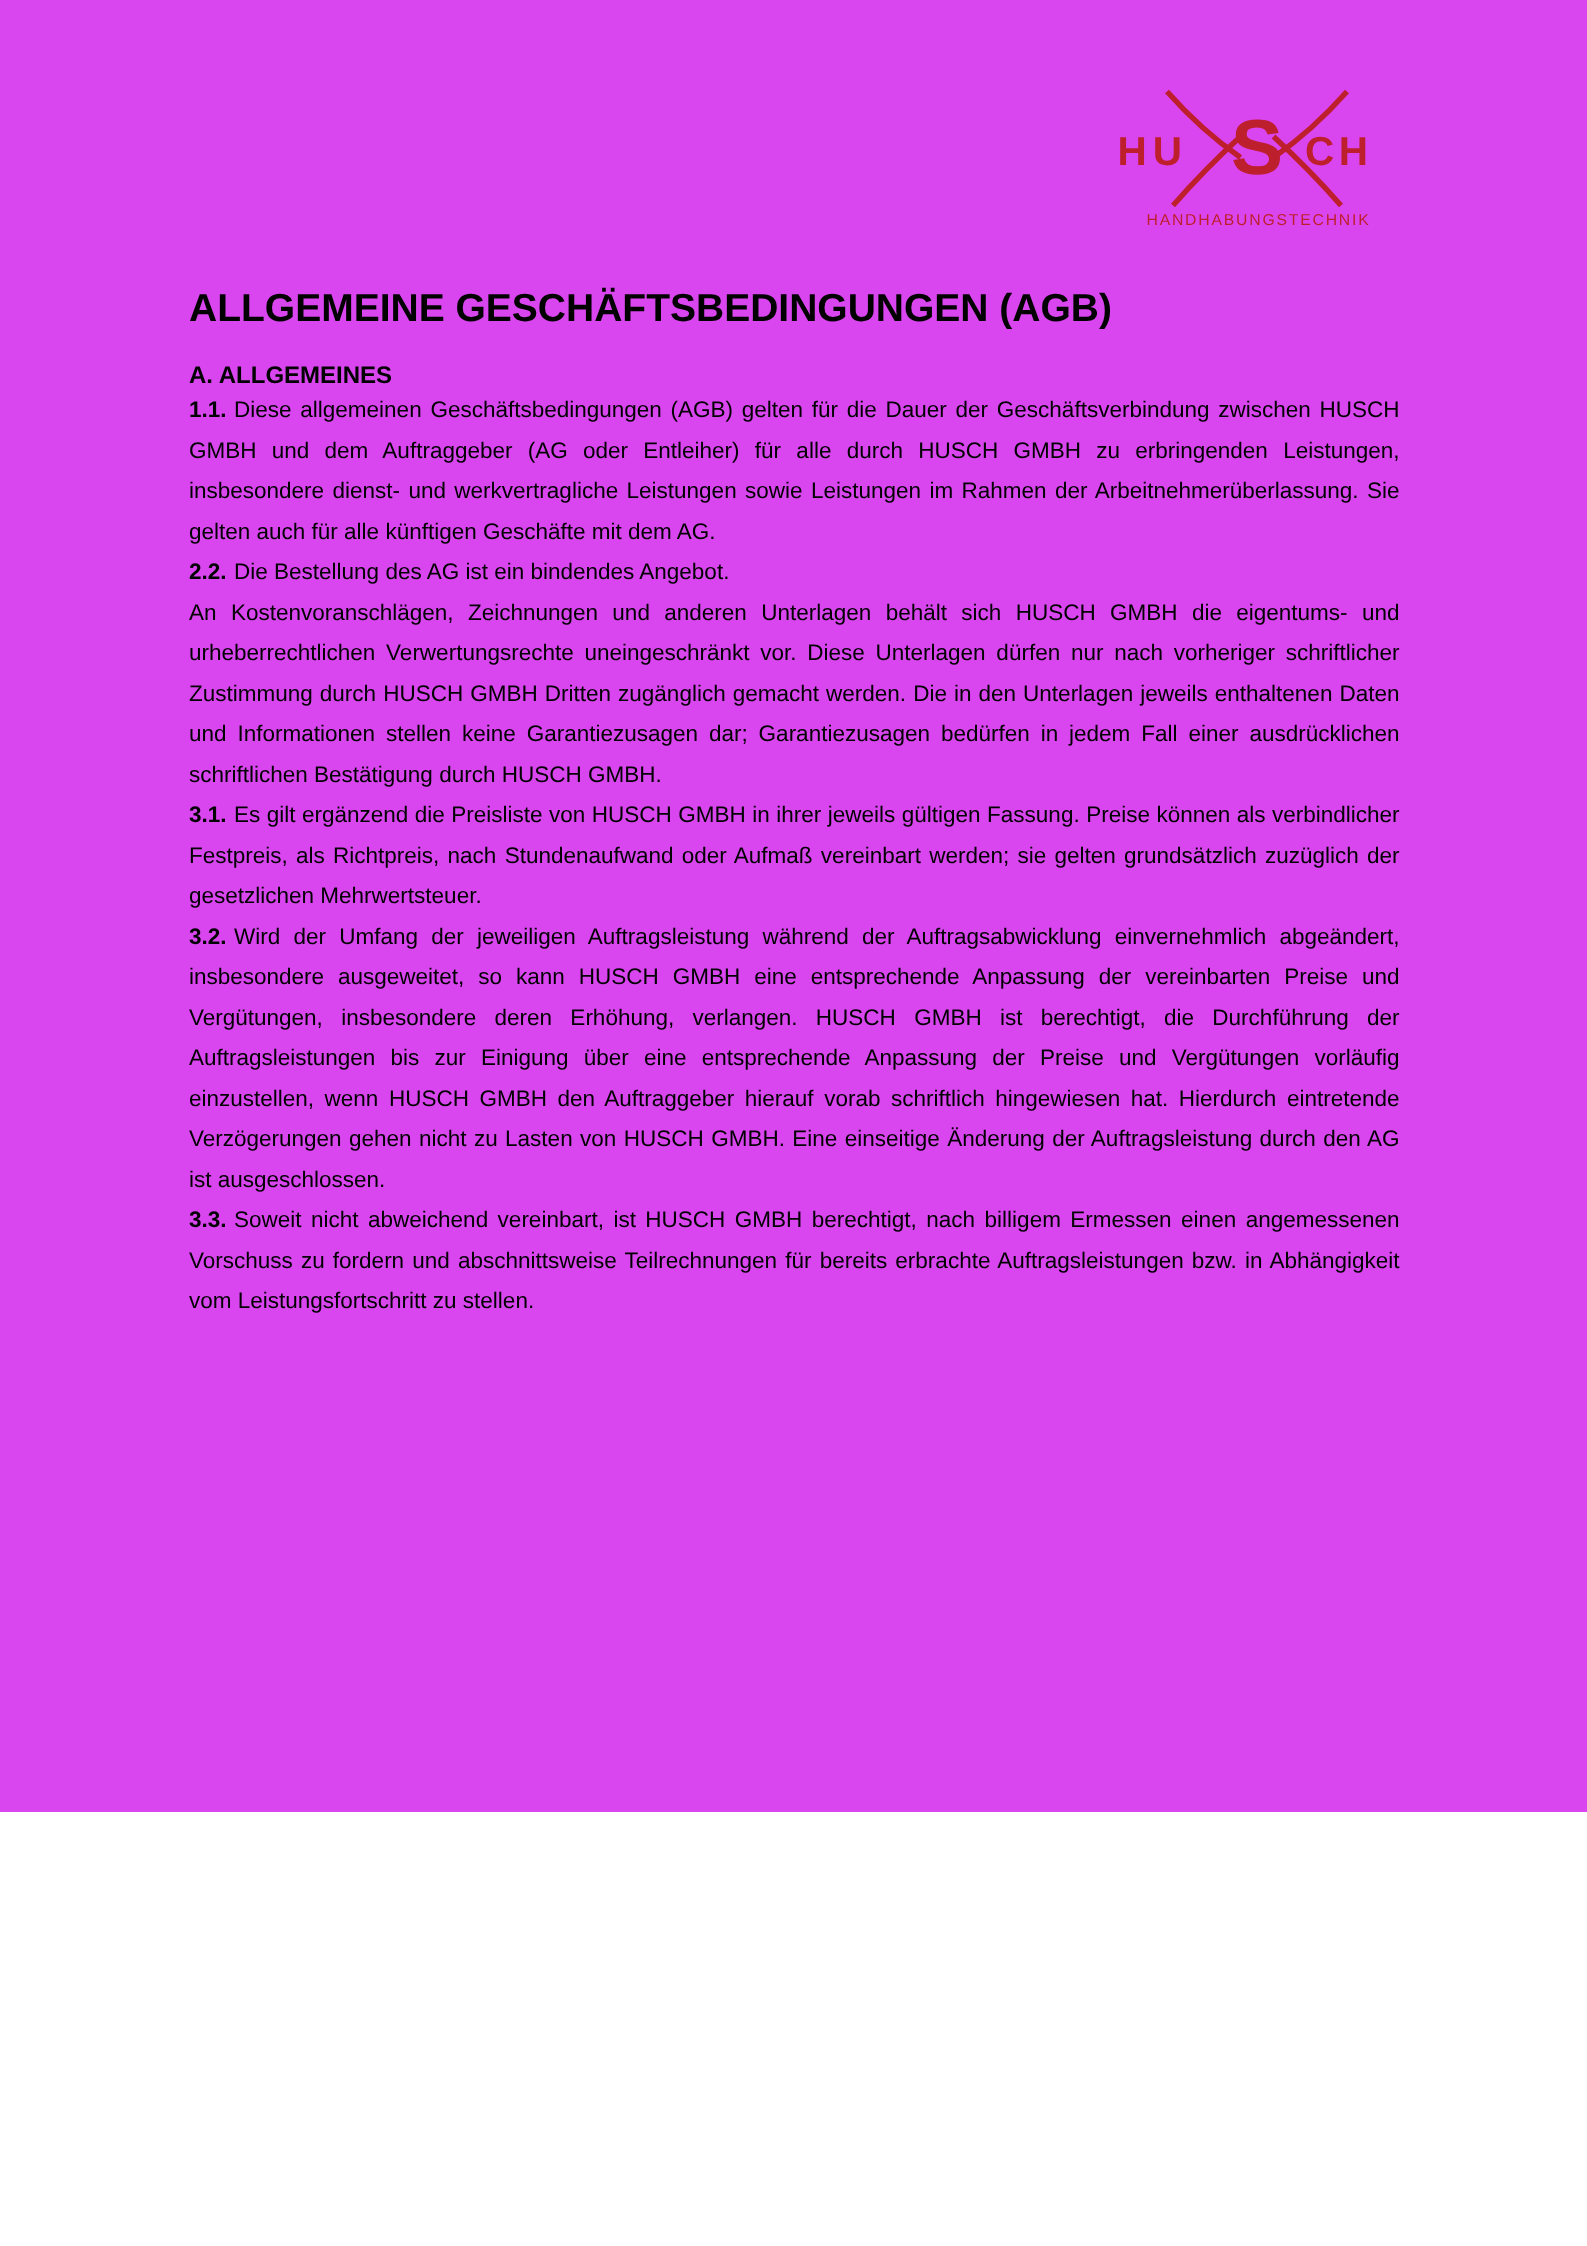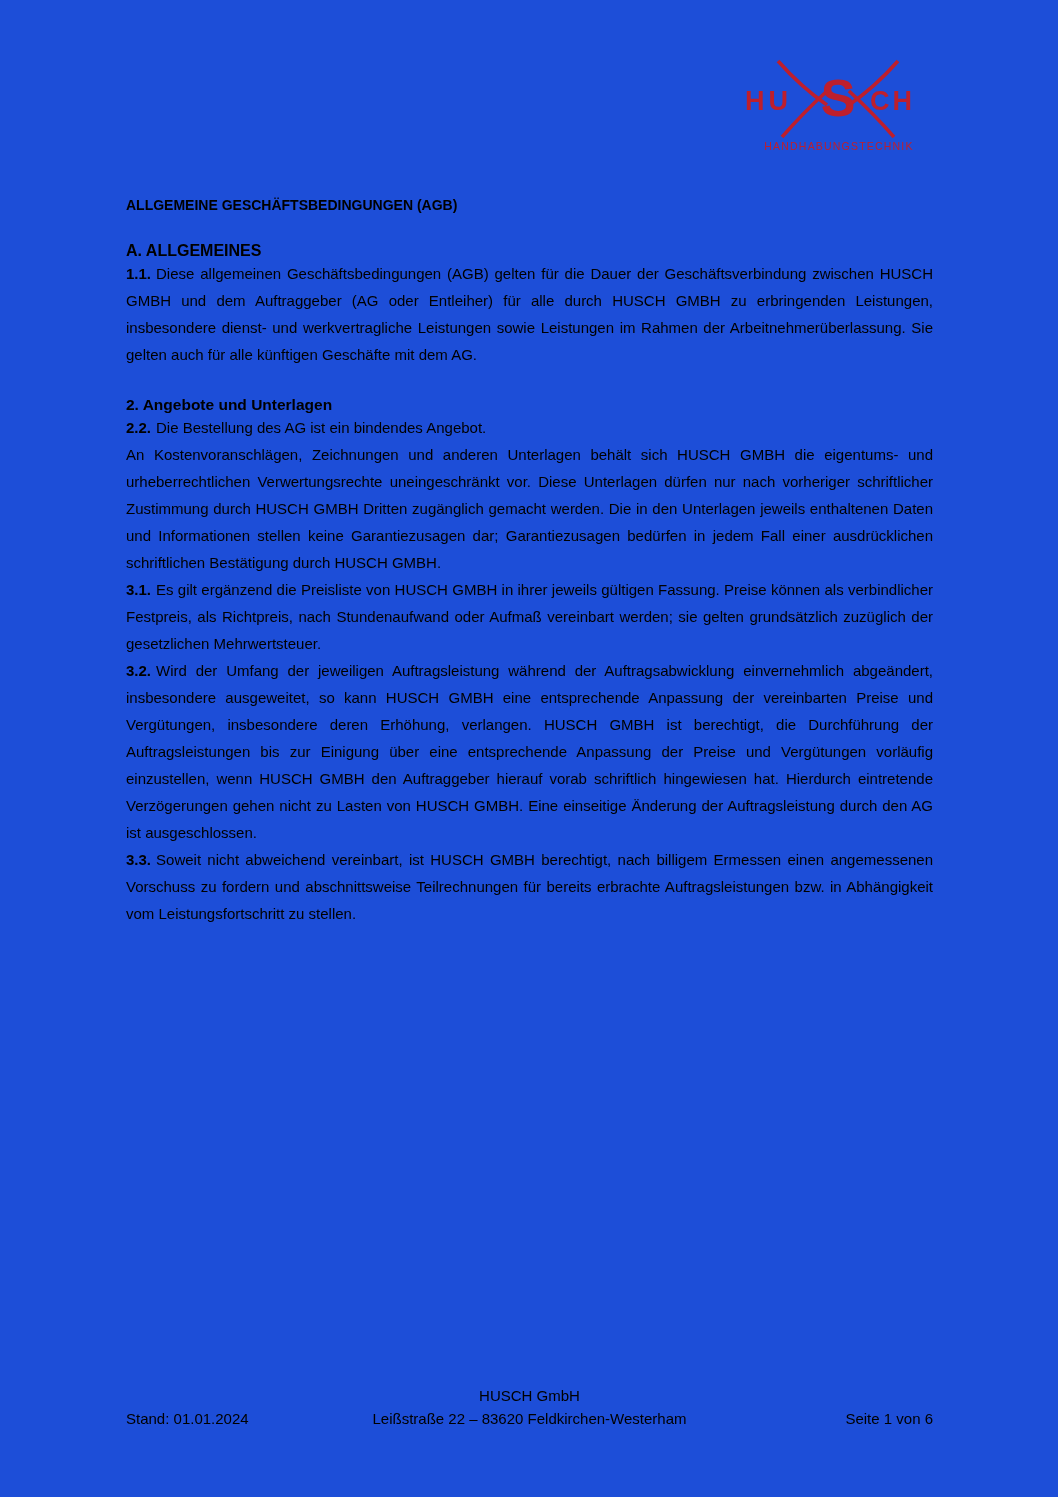--- a/index.html
+++ b/index.html
@@ -4,42 +4,42 @@
 <style>
   * { margin: 0; padding: 0; box-sizing: border-box; }
   html, body { background: #ffffff; }
   body {
     font-family: "Liberation Sans", sans-serif;
     color: #000000;
   }
   .page {
     position: relative;
     width: 1058px;
-    height: 1497px;
-    background: #1d4ed8;
+    height: 1208px;
+    background: #d946ef;
     overflow: hidden;
   }
   
   .logo {
     position: absolute;
     left: 743px;
     top: 53px;
     width: 192px;
     height: 102px;
   }
   
   .doc-content {
     position: absolute;
     left: 126px;
     top: 0;
     width: 807px;
   }
   .doc-title {
     margin-top: 193px;
-    font-size: 14px;
+    font-size: 26px;
     line-height: 24px;
     font-weight: bold;
     color: #000000;
   }
   .section-heading {
     margin-top: 24px;
     font-size: 16px;
     line-height: 19px;
     font-weight: bold;
   }
@@ -107,39 +107,30 @@
   <div class="doc-content">
 
     <h1 class="doc-title">ALLGEMEINE GESCHÄFTSBEDINGUNGEN (AGB)</h1>
 
     <h2 class="section-heading">A. ALLGEMEINES</h2>
 
 
     <p class="para"><span class="lead">1.1.</span><span>Diese allgemeinen Geschäftsbedingungen (AGB) gelten für die Dauer der Geschäftsverbindung zwischen HUSCH GMBH und dem Auftraggeber (AG oder Entleiher) für alle durch HUSCH GMBH zu erbringenden Leistungen, insbesondere dienst- und werkvertragliche Leistungen sowie Leistungen im Rahmen der Arbeitnehmerüberlassung. Sie gelten auch für alle künftigen Geschäfte mit dem AG.</span></p>
 
 
-    <h3 class="clause-heading">2. Angebote und Unterlagen</h3>
 
 
     <p class="para"><span class="lead">2.2.</span><span>Die Bestellung des AG ist ein bindendes Angebot.</span></p>
 
     <p class="para"><span>An Kostenvoranschlägen, Zeichnungen und anderen Unterlagen behält sich HUSCH GMBH die eigentums- und urheberrechtlichen Verwertungsrechte uneingeschränkt vor. Diese Unterlagen dürfen nur nach vorheriger schriftlicher Zustimmung durch HUSCH GMBH Dritten zugänglich gemacht werden. Die in den Unterlagen jeweils enthaltenen Daten und Informationen stellen keine Garantiezusagen dar; Garantiezusagen bedürfen in jedem Fall einer ausdrücklichen schriftlichen Bestätigung durch HUSCH GMBH.</span></p>
 
 
     <p class="para"><span class="lead">3.1.</span><span>Es gilt ergänzend die Preisliste von HUSCH GMBH in ihrer jeweils gültigen Fassung. Preise können als verbindlicher Festpreis, als Richtpreis, nach Stundenaufwand oder Aufmaß vereinbart werden; sie gelten grundsätzlich zuzüglich der gesetzlichen Mehrwertsteuer.</span></p>
 
     <p class="para"><span class="lead">3.2.</span><span>Wird der Umfang der jeweiligen Auftragsleistung während der Auftragsabwicklung einvernehmlich abgeändert, insbesondere ausgeweitet, so kann HUSCH GMBH eine entsprechende Anpassung der vereinbarten Preise und Vergütungen, insbesondere deren Erhöhung, verlangen. HUSCH GMBH ist berechtigt, die Durchführung der Auftragsleistungen bis zur Einigung über eine entsprechende Anpassung der Preise und Vergütungen vorläufig einzustellen, wenn HUSCH GMBH den Auftraggeber hierauf vorab schriftlich hingewiesen hat. Hierdurch eintretende Verzögerungen gehen nicht zu Lasten von HUSCH GMBH. Eine einseitige Änderung der Auftragsleistung durch den AG ist ausgeschlossen.</span></p>
 
     <p class="para"><span class="lead">3.3.</span><span>Soweit nicht abweichend vereinbart, ist HUSCH GMBH berechtigt, nach billigem Ermessen einen angemessenen Vorschuss zu fordern und abschnittsweise Teilrechnungen für bereits erbrachte Auftragsleistungen bzw. in Abhängigkeit vom Leistungsfortschritt zu stellen.</span></p>
 
 
   </div>
 
-  <div class="footer">
-    <div class="footer-line1">HUSCH GmbH</div>
-    <div class="footer-line2">
-      <span class="f-left">Stand: 01.01.2024</span>
-      <span class="f-center">Leißstraße 22 – 83620 Feldkirchen-Westerham</span>
-      <span class="f-right">Seite 1 von 6</span>
-    </div>
-  </div>
 
 </div>
 
 </body></html>

